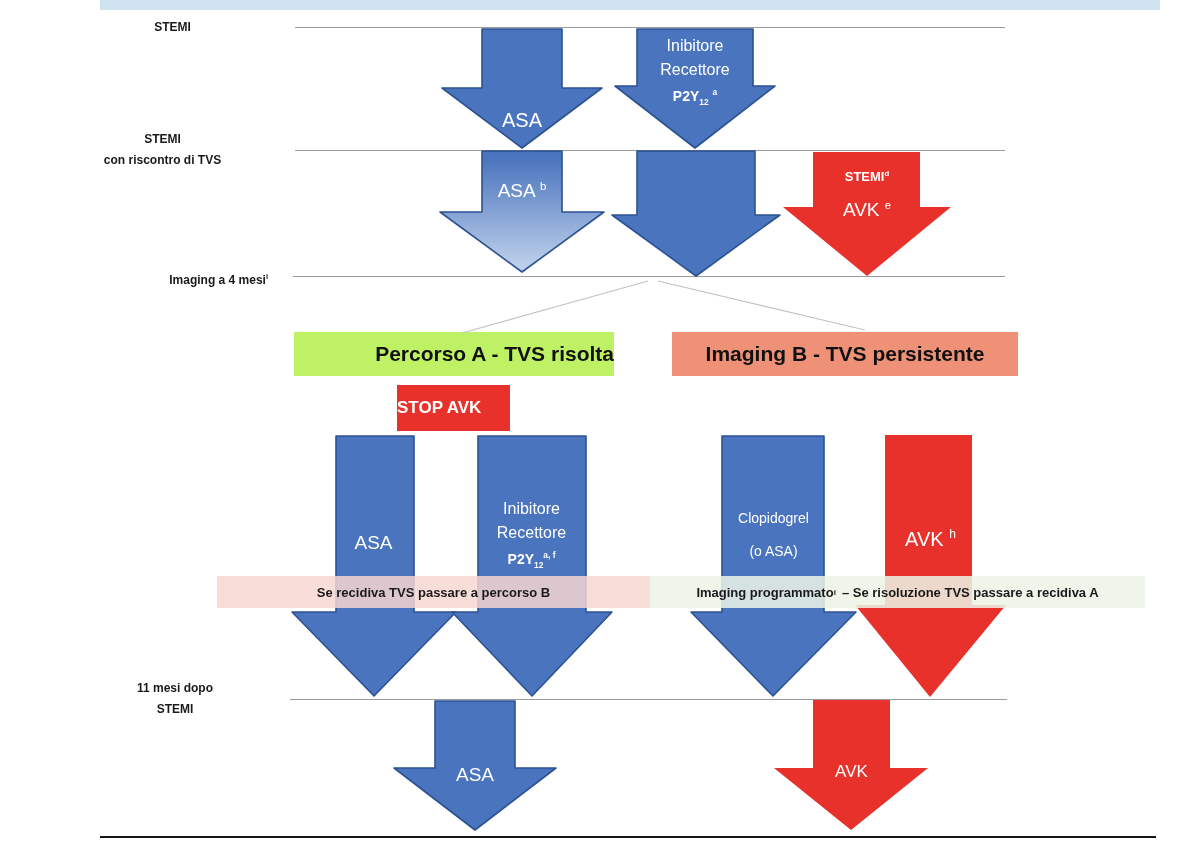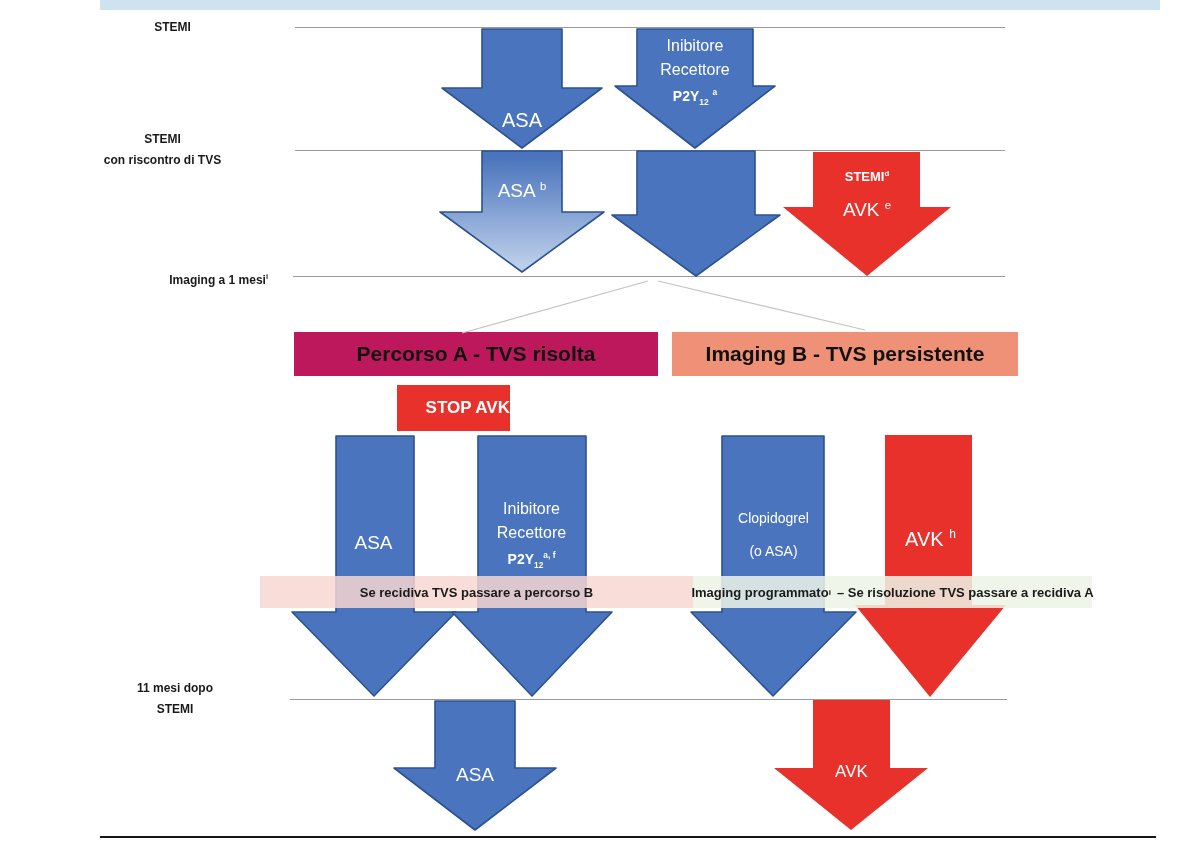--- a/index.html
+++ b/index.html
@@ -31,30 +31,30 @@
   .red-shape{stroke:none;}
   .alabel{position:absolute;left:0;right:0;text-align:center;color:#ffffff;line-height:1.2;}
   .s20{font-size:20px;}.s19{font-size:19px;}.s17{font-size:17px;}
   .s16{font-size:16px;line-height:23.5px;}.s14{font-size:14px;}.s13{font-size:13px;}
   .wbold{font-weight:700;}
   .alabel sup{font-size:0.6em;}
   .alabel sub{font-size:0.6em;}
   
   .pbox{display:flex;align-items:center;justify-content:center;color:#111111;
         font-weight:700;font-size:21px;}
-  #pboxA{left:294px;top:332px;width:364px;height:44px;background:#be185d;}
+  #pboxA{left:294px;top:332px;width:320px;height:44px;background:#bef264;justify-content:flex-end;}
   #pboxB{left:672px;top:332px;width:346px;height:44px;background:#ef9177;}
   #stopavk{left:397px;top:385px;width:113px;height:46px;background:#e8312a;
-           display:flex;align-items:center;justify-content:flex-end;
+           display:flex;align-items:center;justify-content:flex-start;
            color:#ffffff;font-weight:700;font-size:17px;}
   
   .banner{display:flex;align-items:center;justify-content:center;z-index:6;
-          color:#1a1a1a;font-weight:700;font-size:13px;white-space:nowrap;margin-left:43px;}
+          color:#1a1a1a;font-weight:700;font-size:13px;white-space:nowrap;}
   #bannerA{left:217px;top:576px;width:433px;height:32px;background:rgba(248,214,208,0.84);}
-  #bannerB{left:650px;top:576px;width:399px;height:32px;background:rgba(237,243,231,0.86);}
+  #bannerB{left:650px;top:576px;width:495px;height:32px;background:rgba(237,243,231,0.86);}
   .banner sup{font-size:0.62em;}
   #bannerB .dash-part{margin-left:6px;}
   .z3{z-index:3;}
   .connector{z-index:1;}
 </style>
 </head>
 <body>
 
 <div id="canvas">
 
@@ -76,21 +76,21 @@
   <div id="bottomline" class="abs"></div>
 
   <div id="lab1" class="abs tlabel">
     <span>STEMI</span>
   </div>
   <div id="lab2" class="abs tlabel">
     <span>STEMI</span><br>
     <span>con riscontro di TVS</span>
   </div>
   <div id="lab3" class="abs tlabel">
-    <span>Imaging a 1 mesi</span><sup>i</sup>
+    <span>Imaging a 4 mesi</span><sup>i</sup>
   </div>
   <div id="lab4" class="abs tlabel">
     <span>11 mesi dopo</span><br>
     <span>STEMI</span>
   </div>
 
   <div class="arrow z3" style="left:440px;top:28px;width:164px;height:122px">
     <svg width="164" height="122">
       <polygon class="blue-shape" points="42,1 122,1 122,60 162,60 82,120 2,60 42,60" fill="#4a74bd"></polygon>
     </svg>

